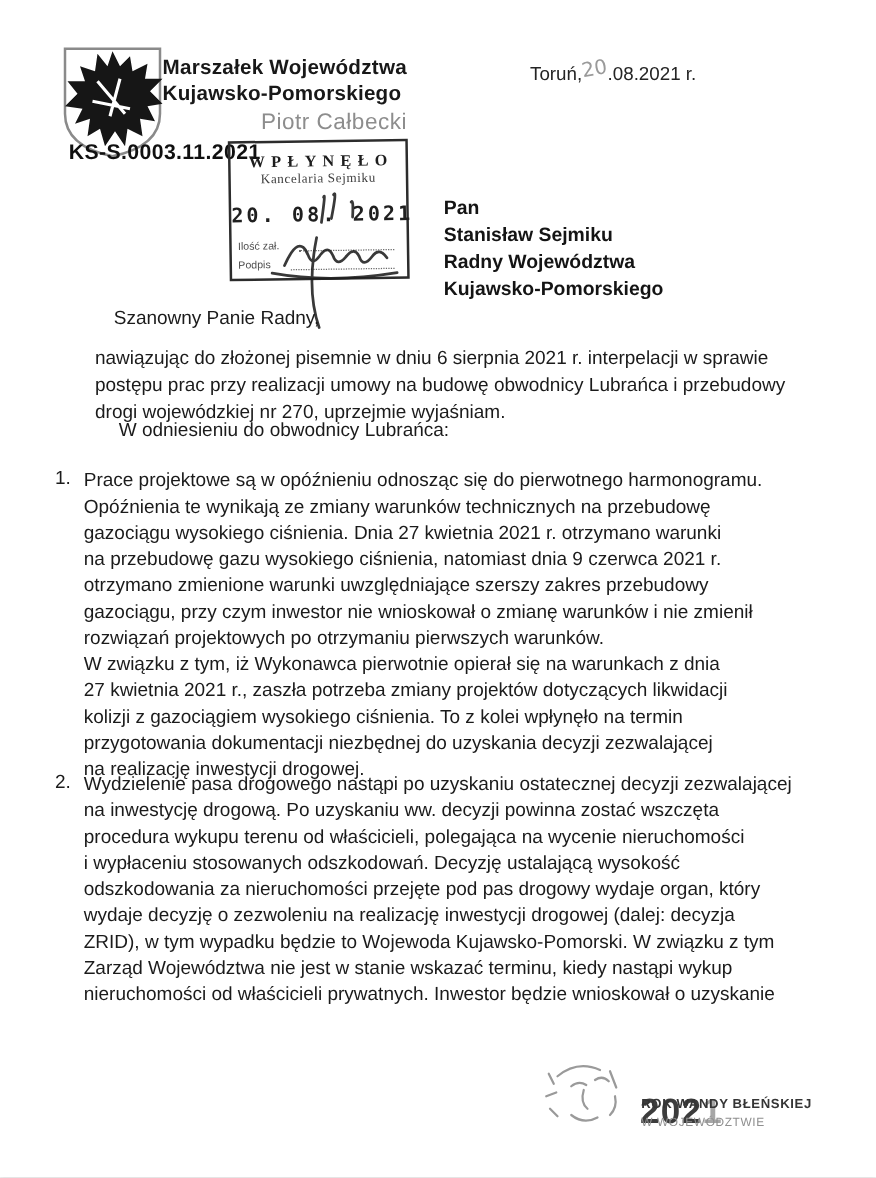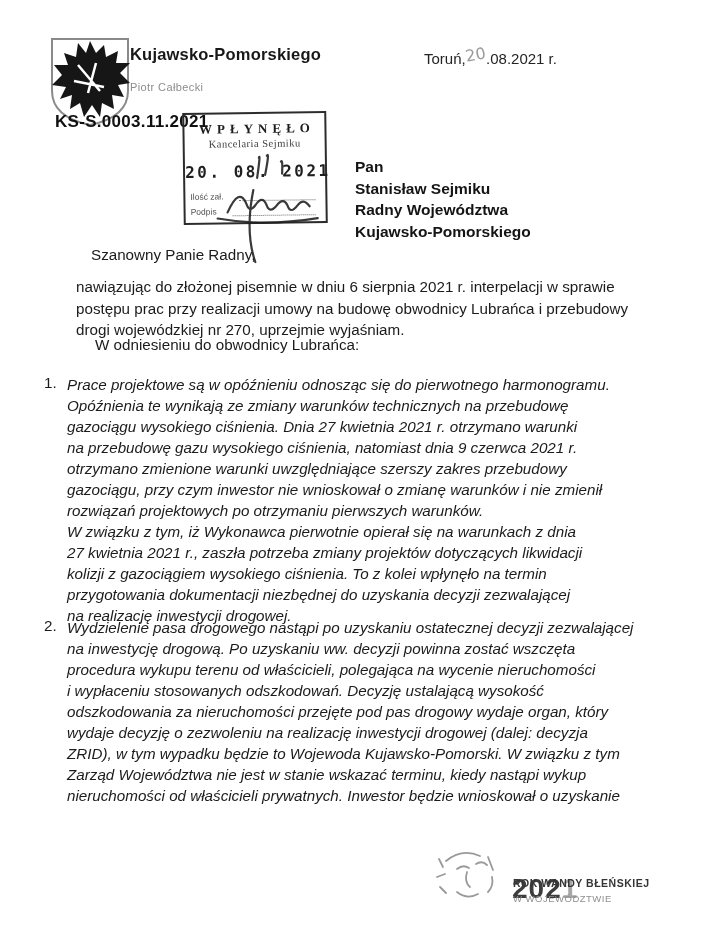--- a/index.html
+++ b/index.html
@@ -10,21 +10,21 @@
     font-family:"Liberation Sans", sans-serif;
     color:#1c1c1c;
     overflow:hidden;
     margin:0 auto;
     box-shadow:0 0 4px rgba(0,0,0,.25);
   }
   .abs{position:absolute;}
 
   
   .sender-line{font-size:16.5px;font-weight:700;line-height:21px;color:#181818;letter-spacing:.2px;}
-  .sender-name{font-size:11px;color:#8d8d8d;margin-top:16px;letter-spacing:.4px;}
+  .sender-name{font-size:18px;color:#8d8d8d;margin-top:1px;letter-spacing:.4px;text-align:right;}
   .dateline{font-size:15px;color:#242424;white-space:nowrap;}
   .date-day{
     display:inline-block;color:#9a9a9a;font-size:16px;
     transform:rotate(-10deg) translateY(-4px);
     font-family:"DejaVu Sans", sans-serif;
   }
   .refnum{font-size:17px;font-weight:700;color:#101010;letter-spacing:.3px;}
 
   
   .stamp{
@@ -56,41 +56,42 @@
   .stamp-row .dots{flex:1;border-bottom:1px dotted #6a6a6a;height:7px;}
   .sig-svg{position:absolute;left:18px;top:36px;width:135px;height:115px;overflow:visible;}
 
   
   .recipient{font-size:15.5px;font-weight:700;line-height:21.5px;color:#141414;white-space:pre-line;}
   .bodytext{font-size:15.2px;line-height:21.6px;color:#1b1b1b;white-space:pre-line;margin-left:33px;}
   .salutation{font-size:15.2px;color:#1b1b1b;}
   .heading{font-size:15.2px;color:#1b1b1b;}
   .list-item{display:flex;}
   .list-num{width:23px;font-size:15.2px;color:#1b1b1b;flex:none;}
-  .list-text{font-size:15.2px;line-height:21px;color:#1b1b1b;white-space:pre-line;width:600px;font-style:italic;}
+  .list-text{font-size:15.2px;line-height:21px;color:#1b1b1b;white-space:pre-line;width:600px;}
   .item1 .list-text{line-height:21px;}
 
   
   .year{font-size:28px;font-weight:700;letter-spacing:1px;color:#3c3c3c;white-space:nowrap;margin-top:28px;}
   .year .light{color:#a6a6a6;font-weight:700;}
   .campaign1{font-size:10.5px;font-weight:700;letter-spacing:.5px;color:#353535;white-space:nowrap;}
   .campaign2{font-size:9.5px;letter-spacing:.5px;color:#8f8f8f;white-space:nowrap;}
 </style>
 </head>
 <body>
 
 <div class="page">
 
   <svg class="abs" style="left:44px;top:33px;" width="92" height="96" viewBox="0 0 92 96" aria-hidden="true">
     <path d="M8,6 H84 V58 Q84,84 46,92 Q8,84 8,58 Z" fill="none" stroke="#8a8a8a" stroke-width="2"></path>
     <path d="M46,8 L52,20 60,12 62,24 74,18 72,30 86,30 76,40 86,50 74,52 80,64 68,62 70,76 58,70 56,84 48,72 40,84 36,70 26,76 28,62 16,66 22,54 8,52 18,42 10,32 24,32 20,20 32,24 34,10 42,20 Z" fill="#161616"></path>
     <path d="M34,32 l22,26 M30,48 l30,6 M52,30 l-8,30" stroke="#ffffff" stroke-width="2.5" fill="none"></path>
   </svg>
 
   <div class="abs" style="left:130px;top:44px;">
+    <div class="sender-line">Marszałek Województwa</div>
     <div class="sender-line">Kujawsko-Pomorskiego</div>
     <div class="sender-name">Piotr Całbecki</div>
   </div>
 
   <div class="abs dateline" style="left:424px;top:49px;">
     <span>Toruń,</span><span class="date-day">20</span><span>.08.2021 r.</span>
   </div>
 
   <div class="abs refnum" style="left:55px;top:112px;">KS-S.0003.11.2021</div>
 

